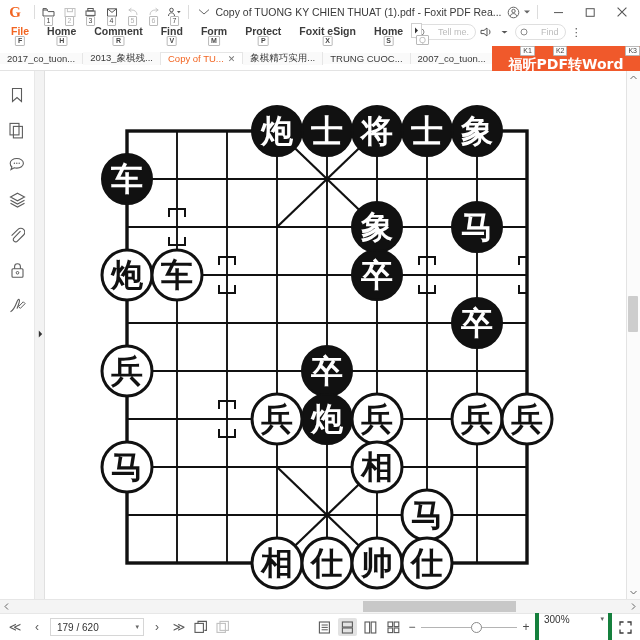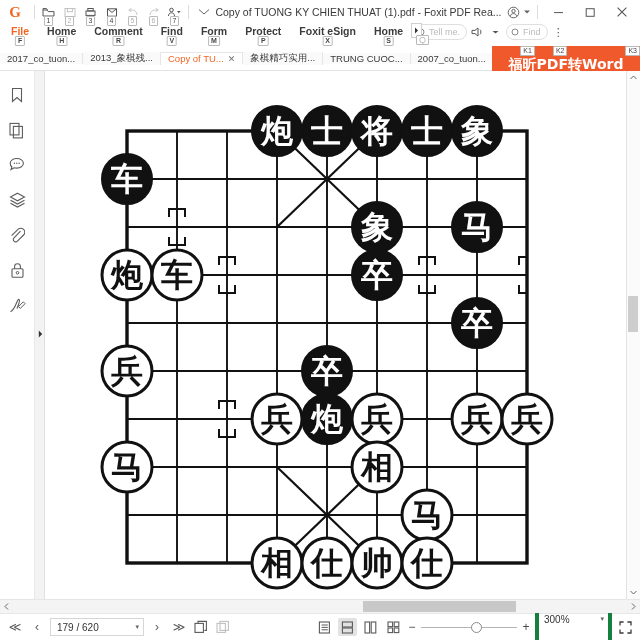--- a/index.html
+++ b/index.html
@@ -28,21 +28,21 @@
   .titleright{display:flex;align-items:center;gap:0px;padding-right:2px;}
   .tr-btn{width:13px;height:20px;display:flex;align-items:center;justify-content:center;}
   .wbtn{width:32px;height:24px;display:flex;align-items:center;justify-content:center;}
 
   
   .menubar{height:22px;display:flex;align-items:flex-start;background:#fff;flex:0 0 22px;padding-left:2px;position:relative;}
   .menu-item{position:relative;padding:1px 9px 0 9px;font-size:10.5px;font-weight:bold;color:#3c3c3c;white-space:nowrap;text-align:right;}
   .menu-item.active{color:#f26522;}
   .menu-item .keytip{top:12px;}
   .menu-right{display:flex;align-items:center;gap:3px;padding-right:4px;position:relative;}
-  .search-pill{display:flex;align-items:center;gap:3px;border:1px solid #dfdfdf;border-radius:9px;height:14px;padding:0 6px 0 4px;}
+  .search-pill{display:flex;align-items:center;gap:12px;border:1px solid #dfdfdf;border-radius:9px;height:14px;padding:0 6px 0 4px;}
   .search-pill span{font-size:9px;color:#bbb;}
   .mini-icon{width:15px;height:14px;display:flex;align-items:center;justify-content:center;}
   .share-arrow{position:absolute;left:-1px;top:-1px;width:9px;height:13px;background:#fff;border:1px solid #cfcfcf;display:flex;align-items:center;justify-content:center;}
 
   
   .tabbar{height:24px;display:flex;align-items:center;background:#fff;flex:0 0 24px;position:relative;border-bottom:1px solid #e3e3e3;}
   .dtab{display:flex;align-items:center;gap:4px;padding:0 7px;font-size:9.5px;color:#3a3a3a;
         border-right:1px solid #e6e6e6;background:#fafafa;max-width:96px;white-space:nowrap;}
   .dtab span.lbl{overflow:hidden;text-overflow:ellipsis;}
   .dtab.active{background:#fff;color:#f26522;border-top:1px solid #e6e6e6;}

